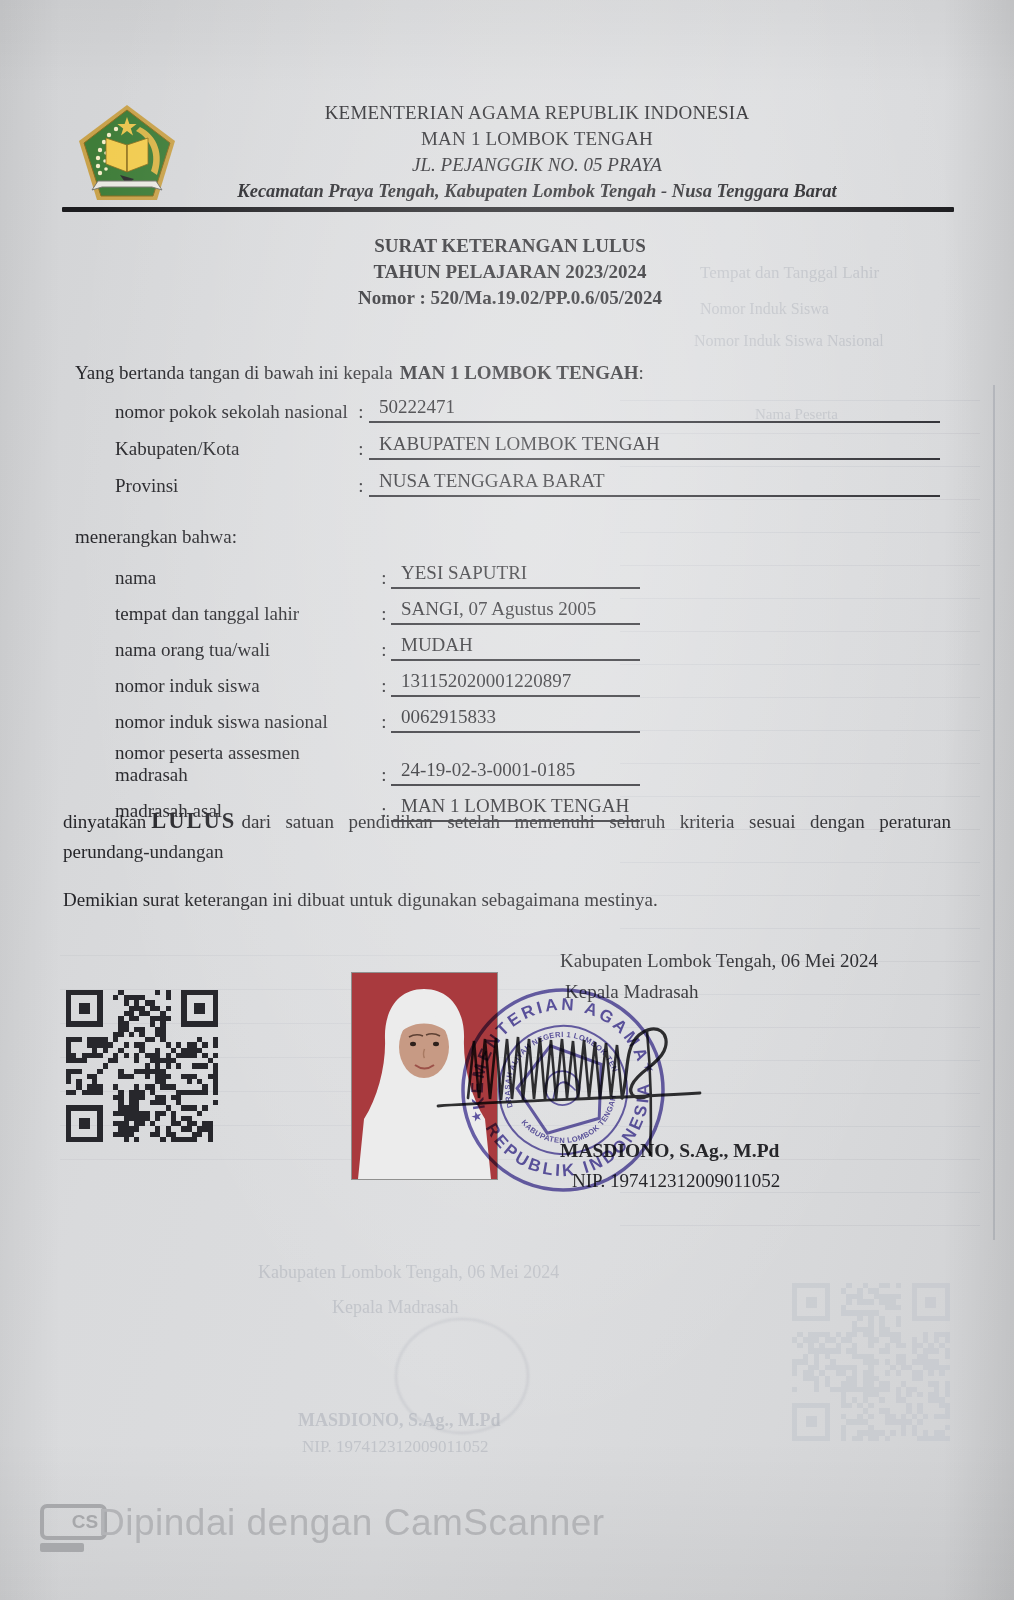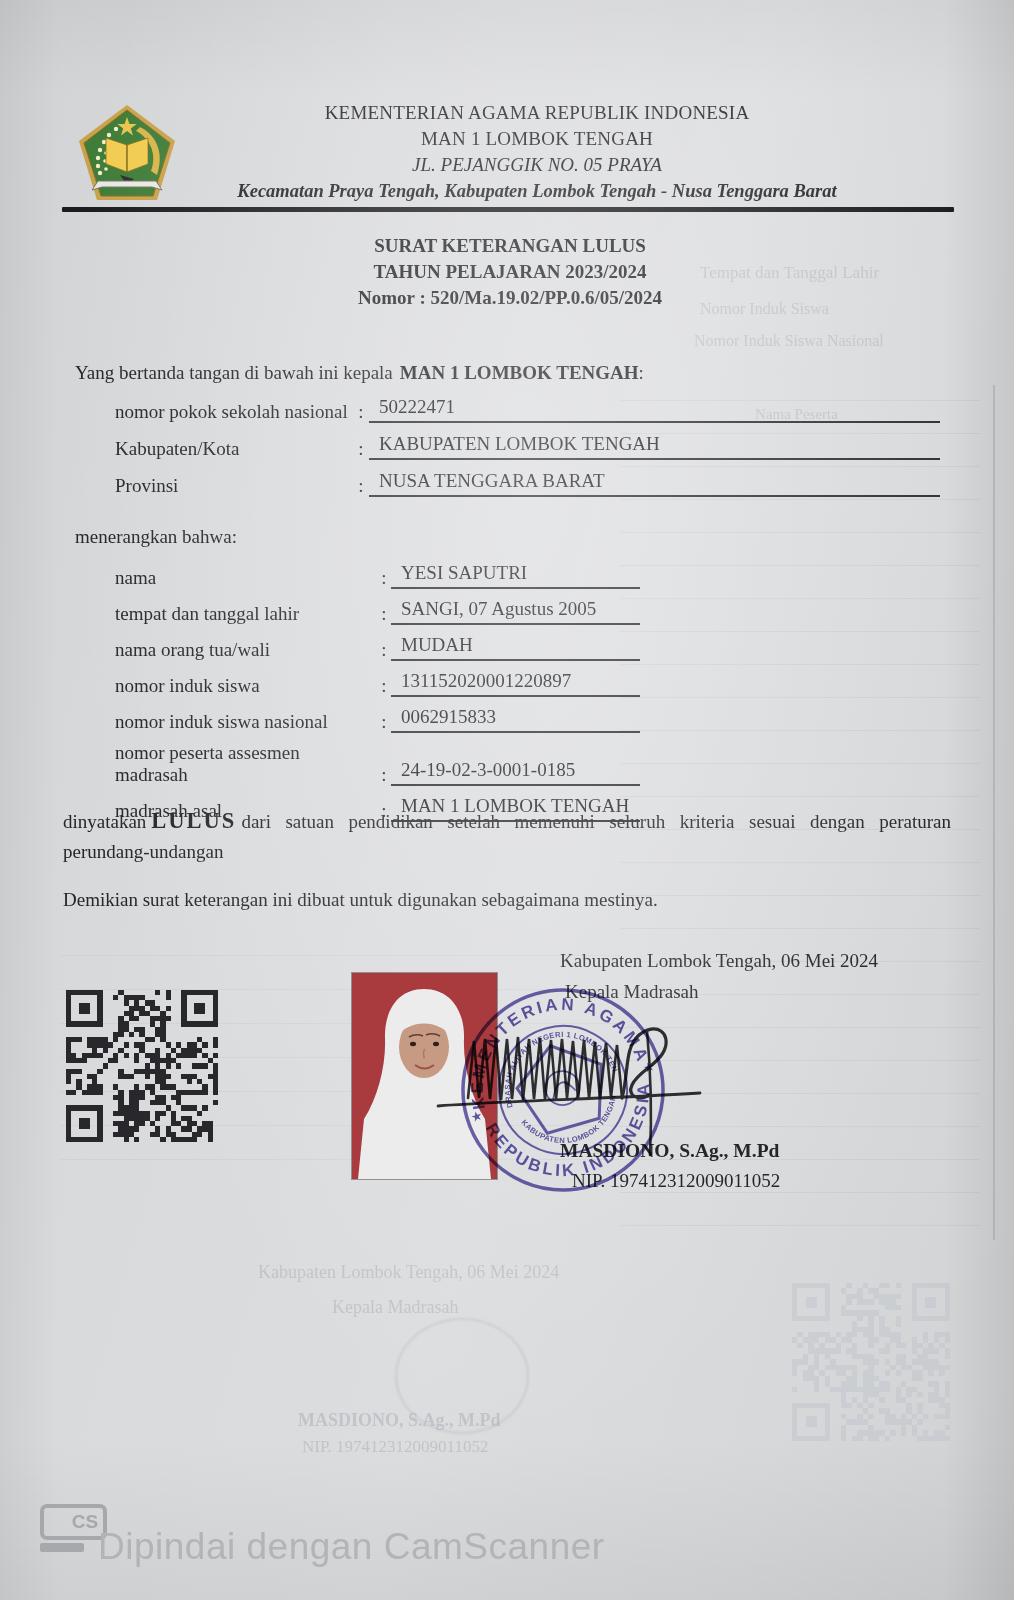--- a/index.html
+++ b/index.html
@@ -51,21 +51,21 @@
   .ghost{color:rgba(100,108,128,0.22);filter:blur(0.6px);}
   .ghost-rules{pointer-events:none;}
   .gqr{left:792px;top:1283px;width:158px;height:158px;opacity:0.55;filter:blur(0.5px);}
   .gcircle{left:395px;top:1318px;width:130px;height:112px;border:2px solid rgba(100,108,130,0.14);border-radius:50%;filter:blur(1px);}
   .vline{left:993px;top:385px;width:2px;height:855px;background:rgba(115,122,140,0.25);}
   
   .csicon{left:40px;top:1504px;width:44px;z-index:5;}
   .csbox{width:36px;height:28px;border:4px solid #a7a8ab;border-radius:7px;color:#a7a8ab;
          font:bold 19px "Liberation Sans",sans-serif;display:flex;align-items:center;justify-content:center;padding-left:23px;}
   .csbar{width:44px;height:9px;background:#a7a8ab;border-radius:2px;margin-top:3px;}
-  .cstext{left:98px;top:1502px;font-family:"Liberation Sans",sans-serif;font-size:37px;color:#b3b4b7;letter-spacing:0.5px;z-index:5;margin-top:24px;}
+  .cstext{left:98px;top:1502px;font-family:"Liberation Sans",sans-serif;font-size:37px;color:#b3b4b7;letter-spacing:0.5px;z-index:5;}
 </style>
 </head>
 <body>
 
 <div class="page">
 
   <div class="abs ghost-rules" style="left:620px;top:400px;width:360px;height:840px;background:repeating-linear-gradient(to bottom,rgba(120,126,145,0.10) 0 1px,transparent 1px 33px);filter:blur(0.4px);"></div>
   <div class="abs ghost-rules" style="left:60px;top:955px;width:560px;height:235px;background:repeating-linear-gradient(to bottom,rgba(120,126,145,0.08) 0 1px,transparent 1px 34px);filter:blur(0.4px);"></div>
   <div class="abs vline"></div>
   <div class="abs ghost" style="left:700px;top:263px;font-size:17px;">Tempat dan Tanggal Lahir</div>

